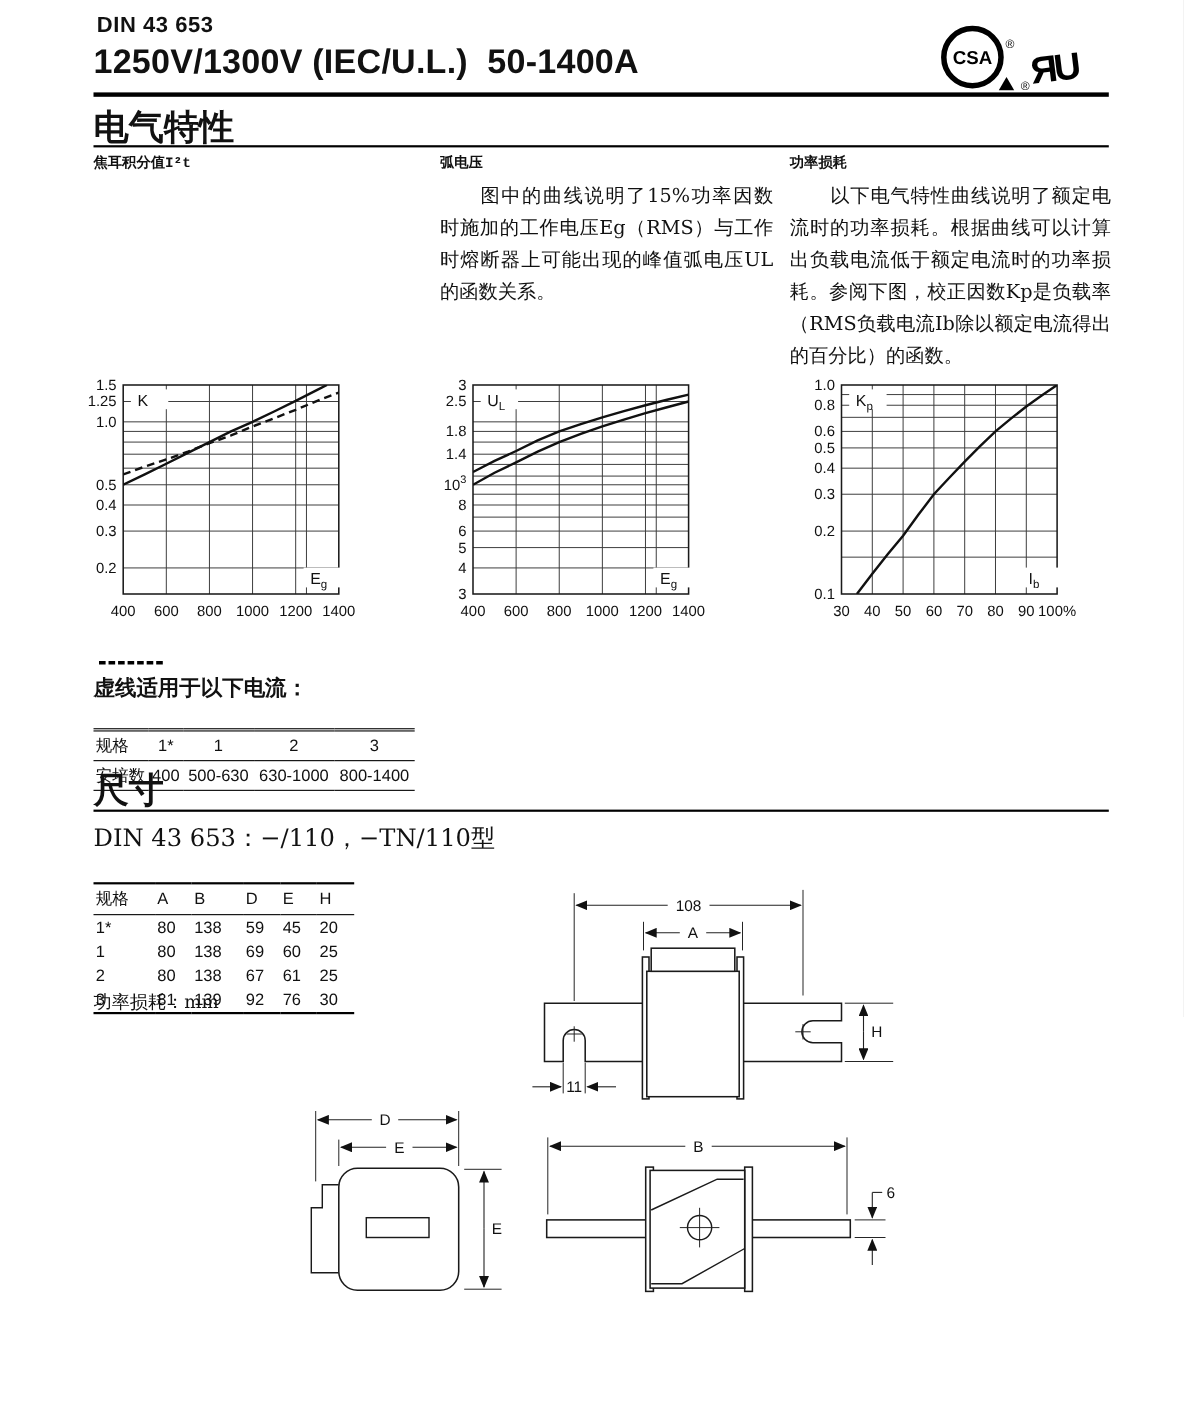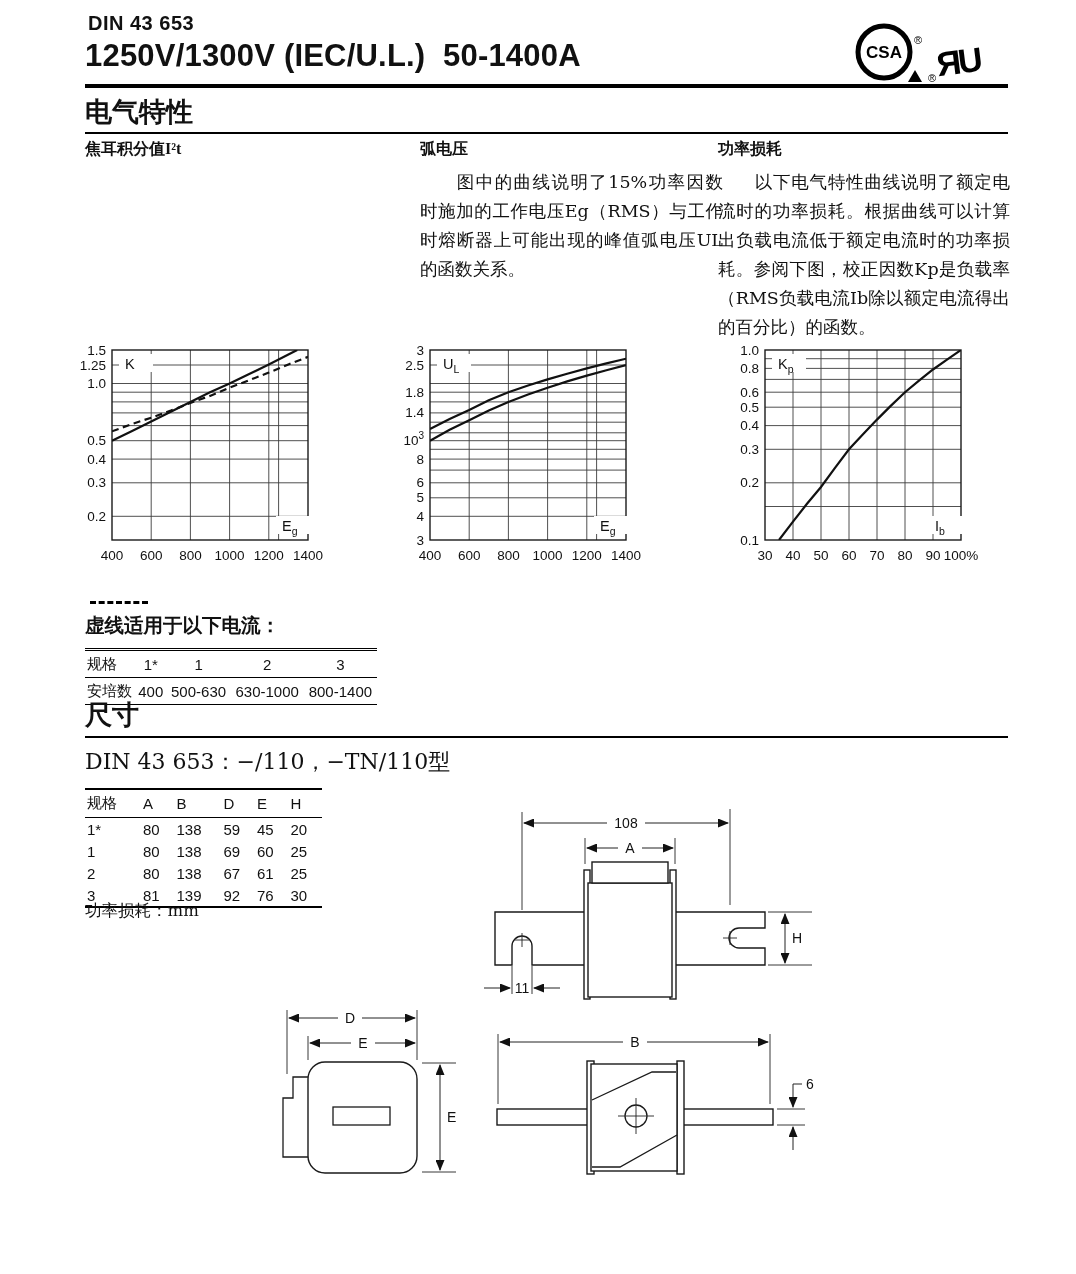--- a/index.html
+++ b/index.html
@@ -3,31 +3,31 @@
 <meta charset="utf-8">
 <style>
   html,body{margin:0;padding:0;background:#e8e8e8;}
   .page{position:relative;width:1076px;height:1274px;background:#ffffff;overflow:hidden;
         font-family:"Liberation Sans",sans-serif;color:#111;}
   .abs{position:absolute;}
   .std-num{font-size:20px;font-weight:bold;letter-spacing:.5px;}
   .main-title{font-size:31px;font-weight:bold;white-space:pre;letter-spacing:.2px;}
   .rule-thick{height:4px;background:#000;}
   .rule-thin{height:1.5px;background:#000;}
-  .sec-title{font-family:"DejaVu Serif","Liberation Serif",serif;font-size:27px;font-weight:bold;}
-  .col-head{font-family:Liberation Serif, serif;font-size:16px;font-weight:bold;margin-bottom:8px;}
+  .sec-title{font-family:"DejaVu Serif","Liberation Serif",serif;font-size:32px;font-weight:bold;}
+  .col-head{font-family:Liberation Mono, monospace;font-size:13px;font-weight:bold;margin-bottom:8px;}
   .col-body{font-family:"DejaVu Serif","Liberation Serif",serif;font-size:17.5px;line-height:29px;
             text-align:justify;text-indent:2.1em;}
   .dash-sample{width:58px;height:0;border-top:3.5px dashed #000;}
   .note-title{font-family:"DejaVu Serif","Liberation Serif",serif;font-size:19.5px;font-weight:bold;}
   .sub-line{font-family:"DejaVu Serif","Liberation Serif",serif;font-size:22px;}
   .unit-note{font-family:"DejaVu Serif","Liberation Serif",serif;font-size:16.5px;}
   .conv-note{font-size:15.5px;}
   .conv-note span{margin-right:42px;}
-  table{border-collapse:collapse;font-size:15px;color:#111;}
+  table{border-collapse:collapse;font-size:15px;color:#111;margin-top:14px;}
   .ctab{width:292px;}
   .ctab td{padding:3.5px 2px;text-align:center;}
   .ctab td:first-child{text-align:left;width:46px;}
   .ctab tr:first-child td{border-top:3px double #000;}
   .ctab tr td{border-bottom:1.5px solid #000;}
   .dtab{width:237px;}
   .dtab th,.dtab td{padding:2.5px 2px;text-align:left;font-weight:normal;}
   .dtab thead th{border-top:2px solid #000;border-bottom:1.5px solid #000;padding-top:4px;padding-bottom:4px;}
   .dtab tbody tr:last-child td{border-bottom:2px solid #000;}
   .dtab th:first-child,.dtab td:first-child{width:52px;}
@@ -70,21 +70,21 @@
   </svg>
 
   <div class="abs rule-thick" style="left:85px;top:84px;width:923px"></div>
 
   <div class="abs sec-title" style="left:85px;top:94px">电气特性</div>
   <div class="abs rule-thin" style="left:85px;top:132px;width:923px"></div>
 
   <div class="abs" style="left:85px;top:139px;width:303px">
     <div class="col-head">焦耳积分值I²t</div>
   </div>
-  <div class="abs" style="left:420px;top:139px;width:303px">
+  <div class="abs" style="left:400px;top:139px;width:303px">
     <div class="col-head">弧电压</div>
     <div class="col-body">图中的曲线说明了15%功率因数时施加的工作电压Eg（RMS）与工作时熔断器上可能出现的峰值弧电压UL的函数关系。</div>
   </div>
   <div class="abs" style="left:718px;top:139px;width:292px">
     <div class="col-head">功率损耗</div>
     <div class="col-body">以下电气特性曲线说明了额定电流时的功率损耗。根据曲线可以计算出负载电流低于额定电流时的功率损耗。参阅下图，校正因数Kp是负载率（RMS负载电流Ib除以额定电流得出的百分比）的函数。</div>
   </div>
 
   <div class="abs" style="left:70px;top:344px"><svg width="272" height="232">
         <line x1="42" y1="172.3" x2="238" y2="172.3" class="grid"></line>

